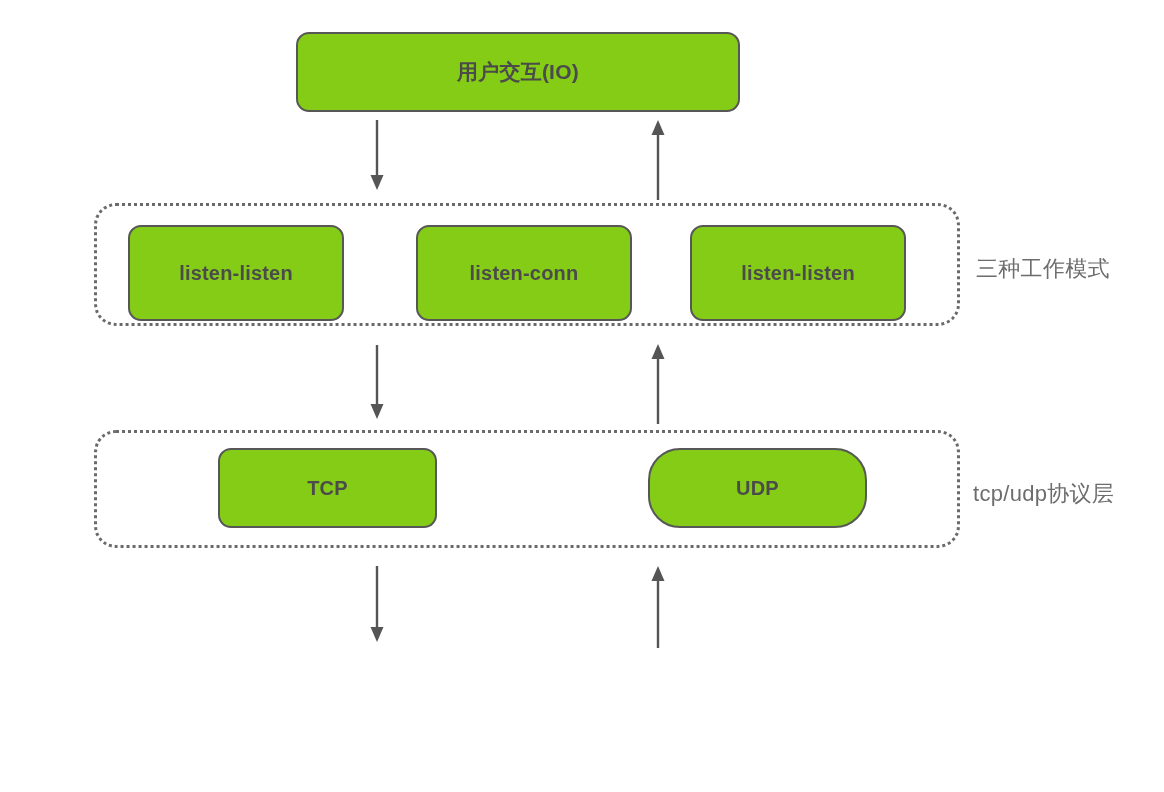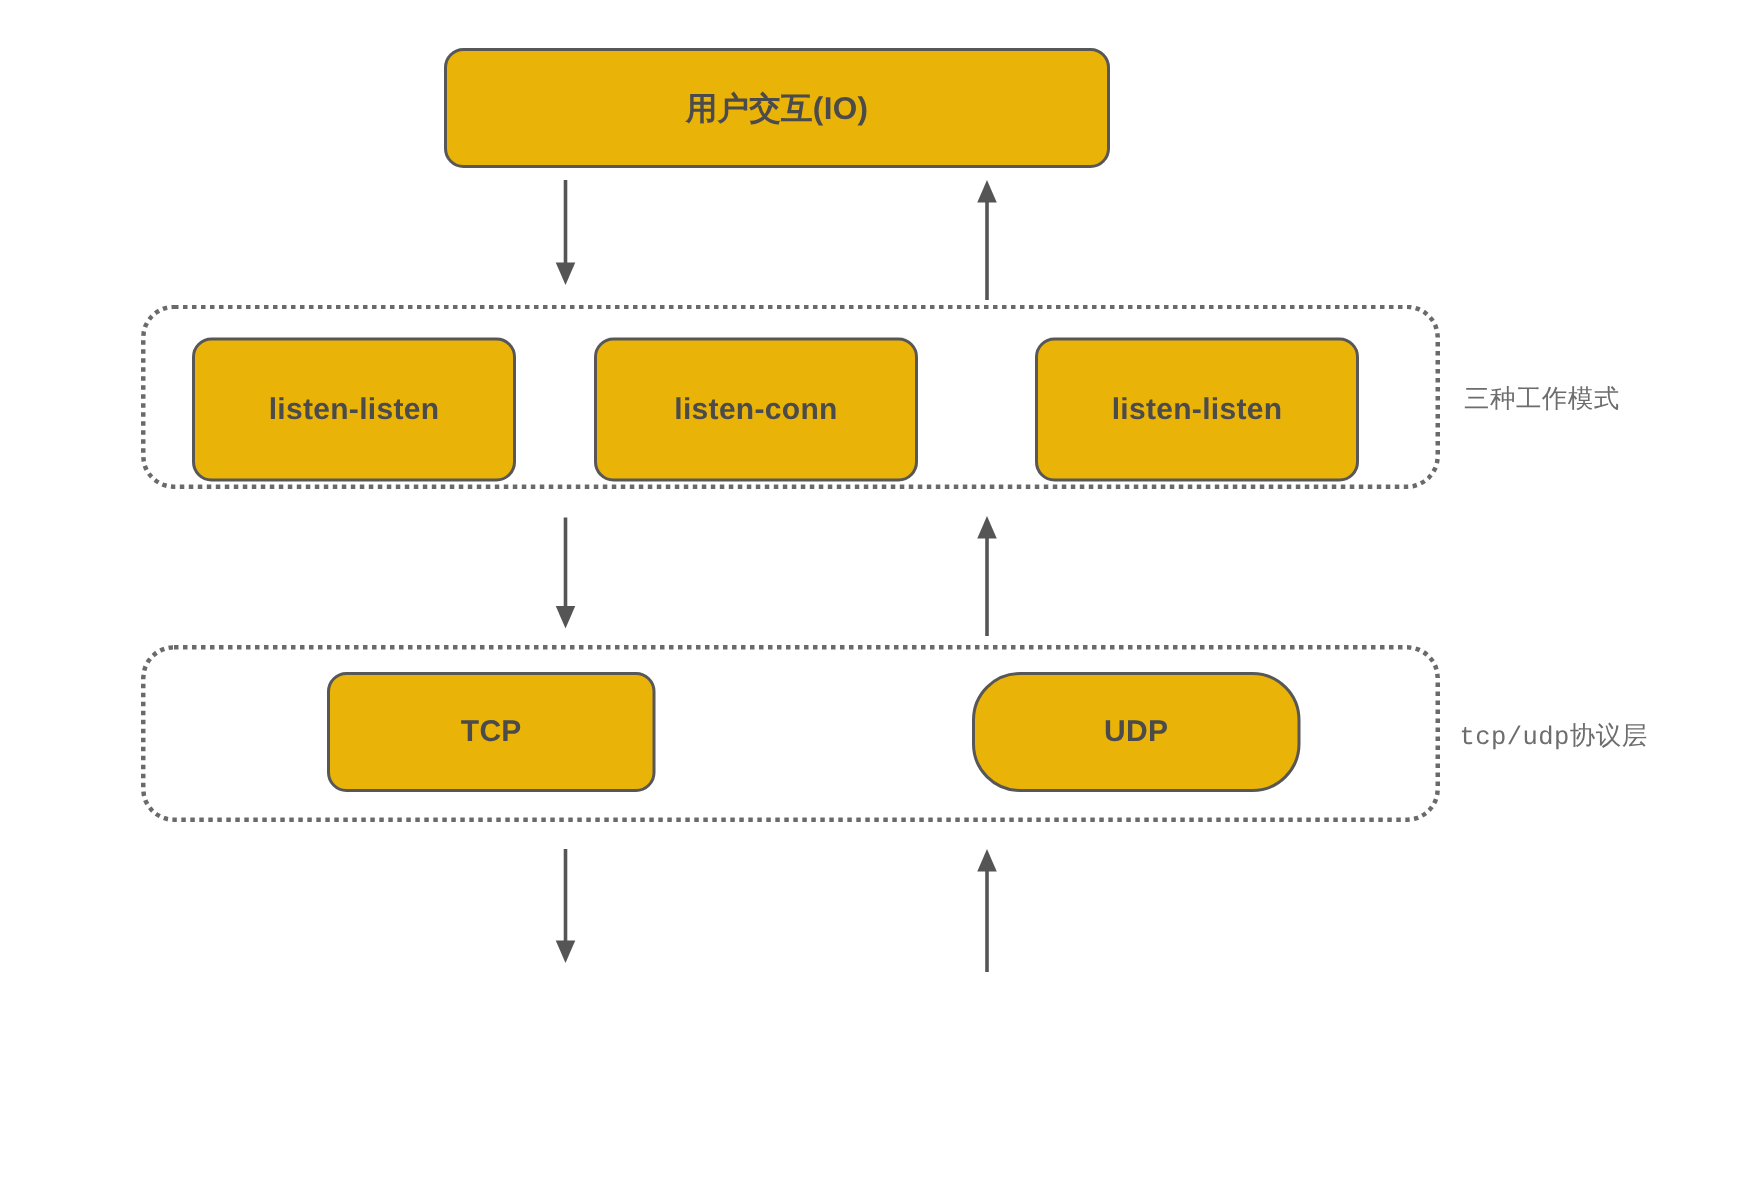--- a/index.html
+++ b/index.html
@@ -21,21 +21,21 @@
     height: 792px;
     background: #ffffff;
   }
 
   
   .node {
     position: absolute;
     box-sizing: border-box;
     border: 2.5px solid #575757;
     border-radius: 13px;
-    background: #eab308;
+    background: #84cc16;
     display: flex;
     align-items: center;
     justify-content: center;
     text-align: center;
     color: #4b4b4b;
     letter-spacing: 0.2px;
   }
 
   .node-top {
     left: 296px;
@@ -46,21 +46,21 @@
     font-weight: 600;
   }
 
   .node-mode {
     width: 216px;
     height: 96px;
     font-size: 20px;
     font-weight: 600;
   }
   .node-mode.m1 { left: 128px; top: 225px; }
-  .node-mode.m2 { left: 396px; top: 225px; }
+  .node-mode.m2 { left: 416px; top: 225px; }
   .node-mode.m3 { left: 690px; top: 225px; }
 
   .node-proto {
     width: 219px;
     height: 80px;
     font-size: 20px;
     font-weight: 600;
   }
   .node-proto.p1 { left: 218px; top: 448px; }
   .node-proto.p2 { left: 648px; top: 448px; border-radius: 32px; }
@@ -91,25 +91,24 @@
   .group-proto {
     left: 94px;
     top: 430px;
     width: 866px;
     height: 118px;
   }
 
   
   .side-label {
     position: absolute;
-    font-size: 17px;
+    font-size: 22px;
     color: #6d6d6d;
     white-space: nowrap;
     letter-spacing: 0.3px;
-    font-family: Liberation Mono, monospace;
   }
   .side-label.modes { left: 976px; top: 254px; }
   .side-label.proto { left: 973px; top: 479px; }
 
   
   .arrow {
     position: absolute;
     overflow: visible;
   }
   .arrow line {

